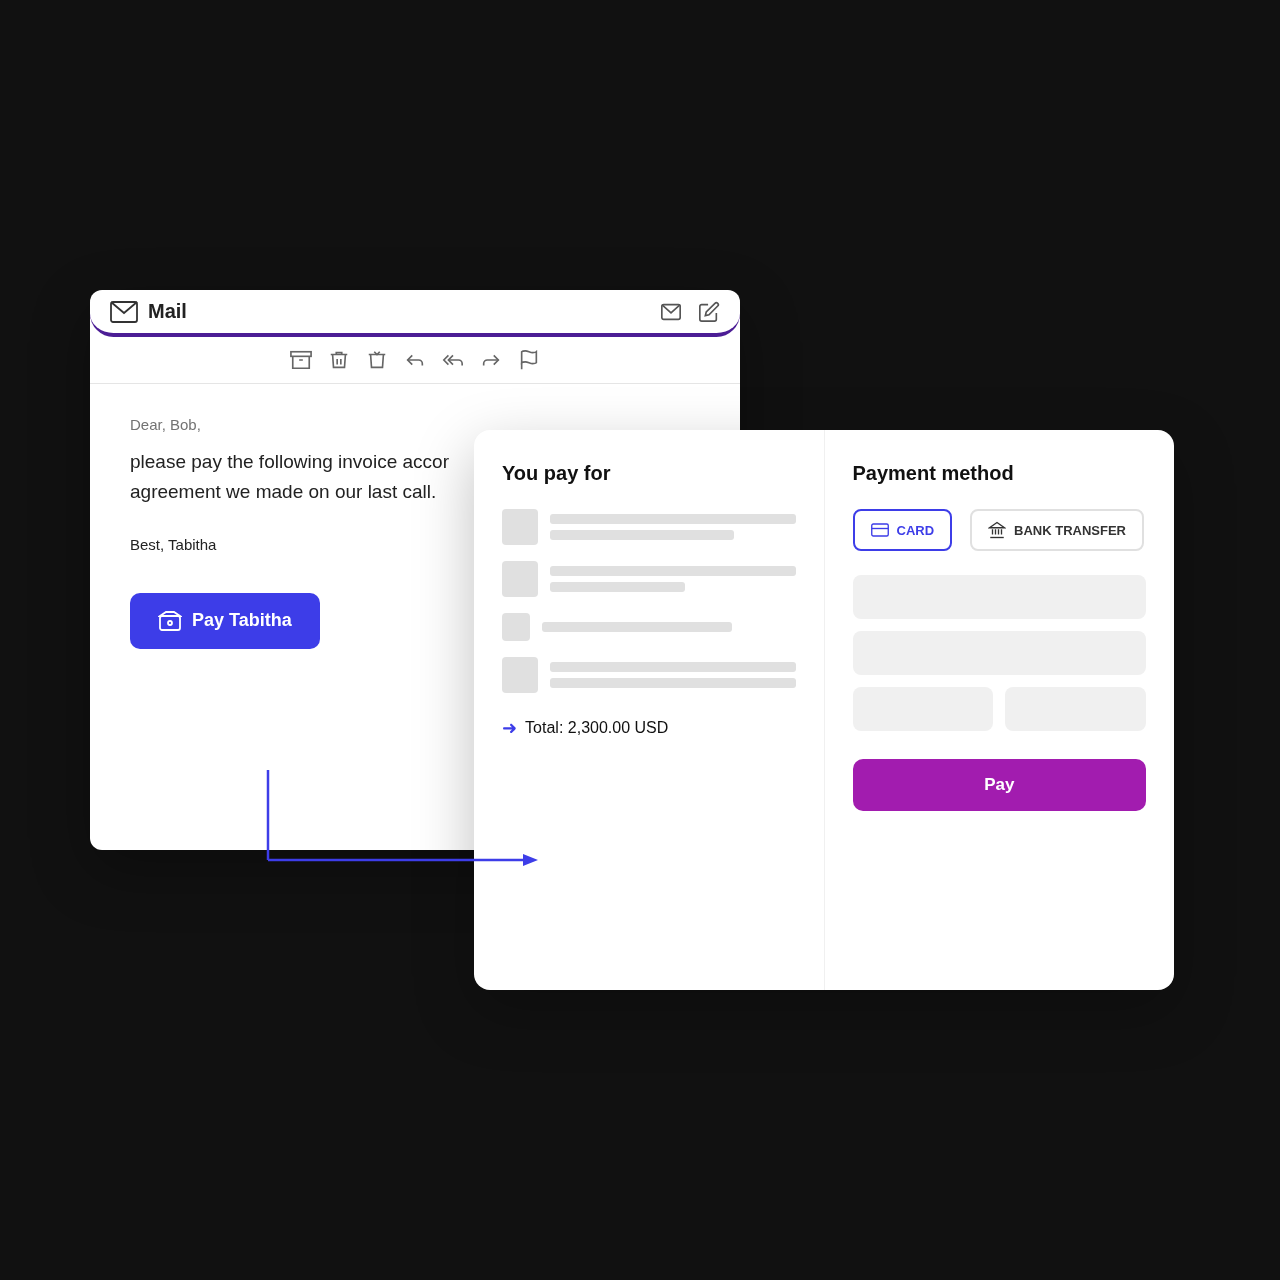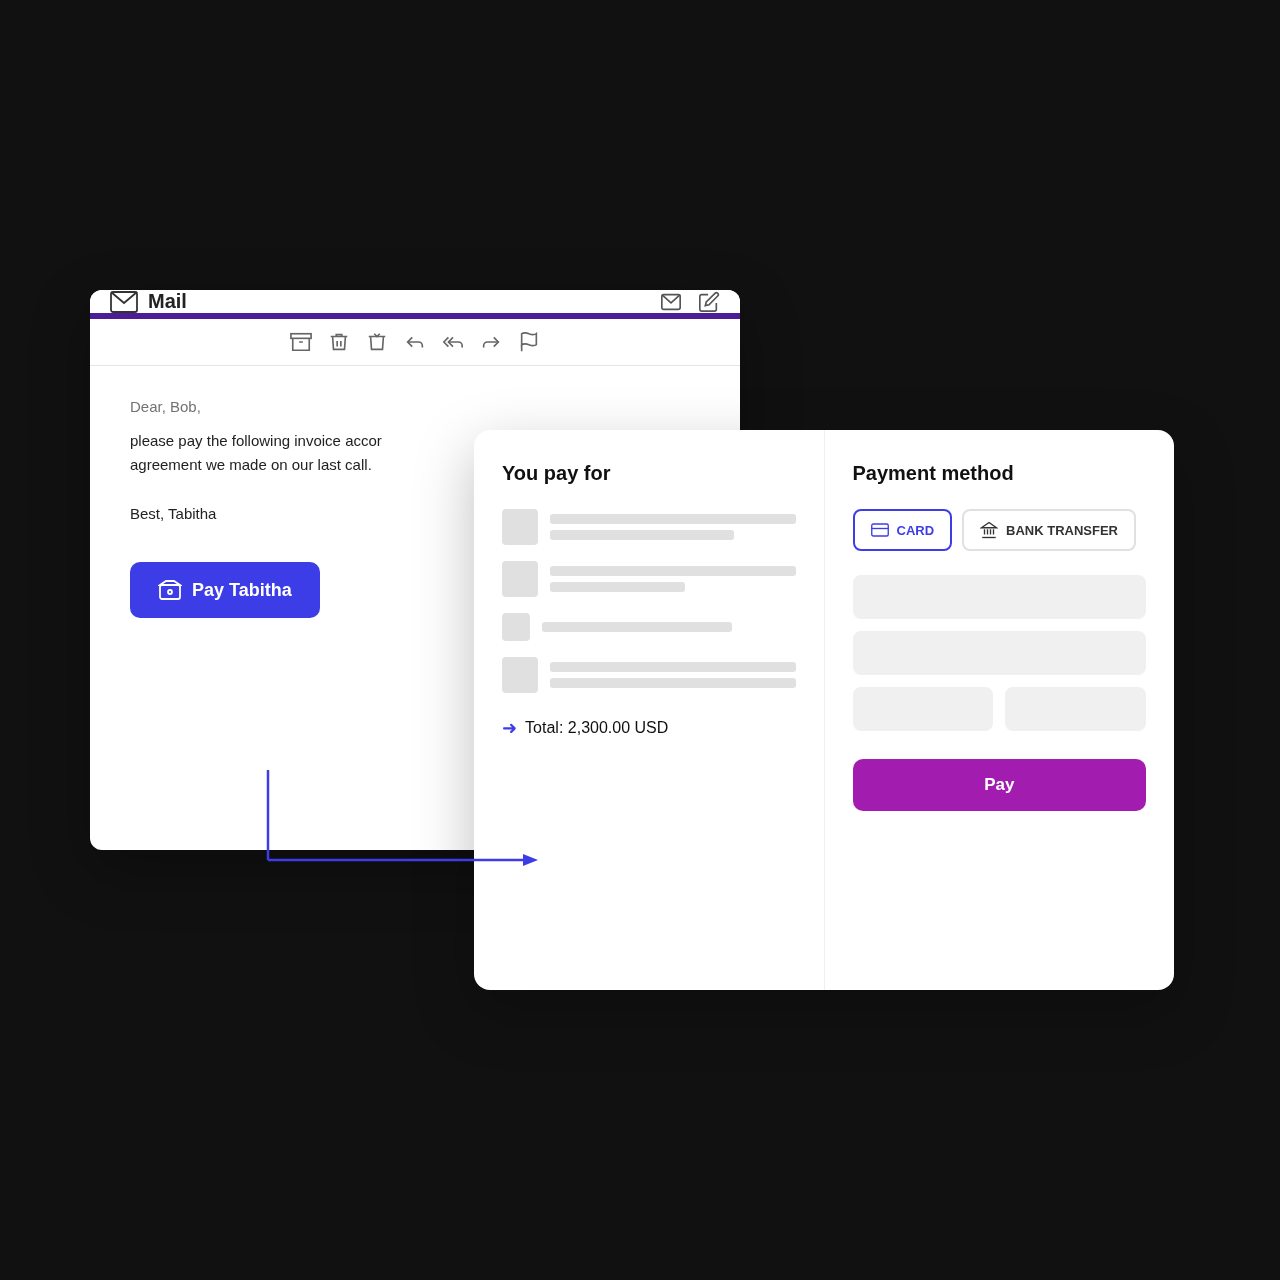--- a/index.html
+++ b/index.html
@@ -33,23 +33,24 @@
       border-radius: 12px;
       box-shadow: 0 20px 60px rgba(0,0,0,0.3);
       overflow: hidden;
       z-index: 1;
     }
 
     .mail-titlebar {
       display: flex;
       align-items: center;
       justify-content: space-between;
-      padding: 0 20px;
-      border-bottom: 6px solid #4c1d95;
+      padding: 10px 20px;
+      border-bottom: 4px solid #4c1d95;
       background: #fff;
+      border-radius: 24px;
     }
 
     .mail-logo {
       display: flex;
       align-items: center;
       gap: 10px;
       font-size: 20px;
       font-weight: 600;
       color: #222;
     }
@@ -94,21 +95,21 @@
       background: #fff;
     }
 
     .mail-greeting {
       font-size: 15px;
       color: #737373;
       margin-bottom: 14px;
     }
 
     .mail-content {
-      font-size: 15px;
+      font-size: 19px;
       color: #222;
       line-height: 1.6;
       margin-bottom: 14px;
     }
 
     .mail-sign {
       font-size: 15px;
       color: #222;
       margin-bottom: 40px;
       margin-top: 28px;
@@ -231,21 +232,21 @@
     }
 
     
     .payment-method-section {
       flex: 1;
       padding: 32px 28px;
     }
 
     .payment-tabs {
       display: flex;
-      gap: 10px;
+      gap: 18px;
       margin-bottom: 24px;
     }
 
     .payment-tab {
       display: flex;
       align-items: center;
       gap: 8px;
       padding: 10px 16px;
       border-radius: 8px;
       border: 2px solid #e0e0e0;

